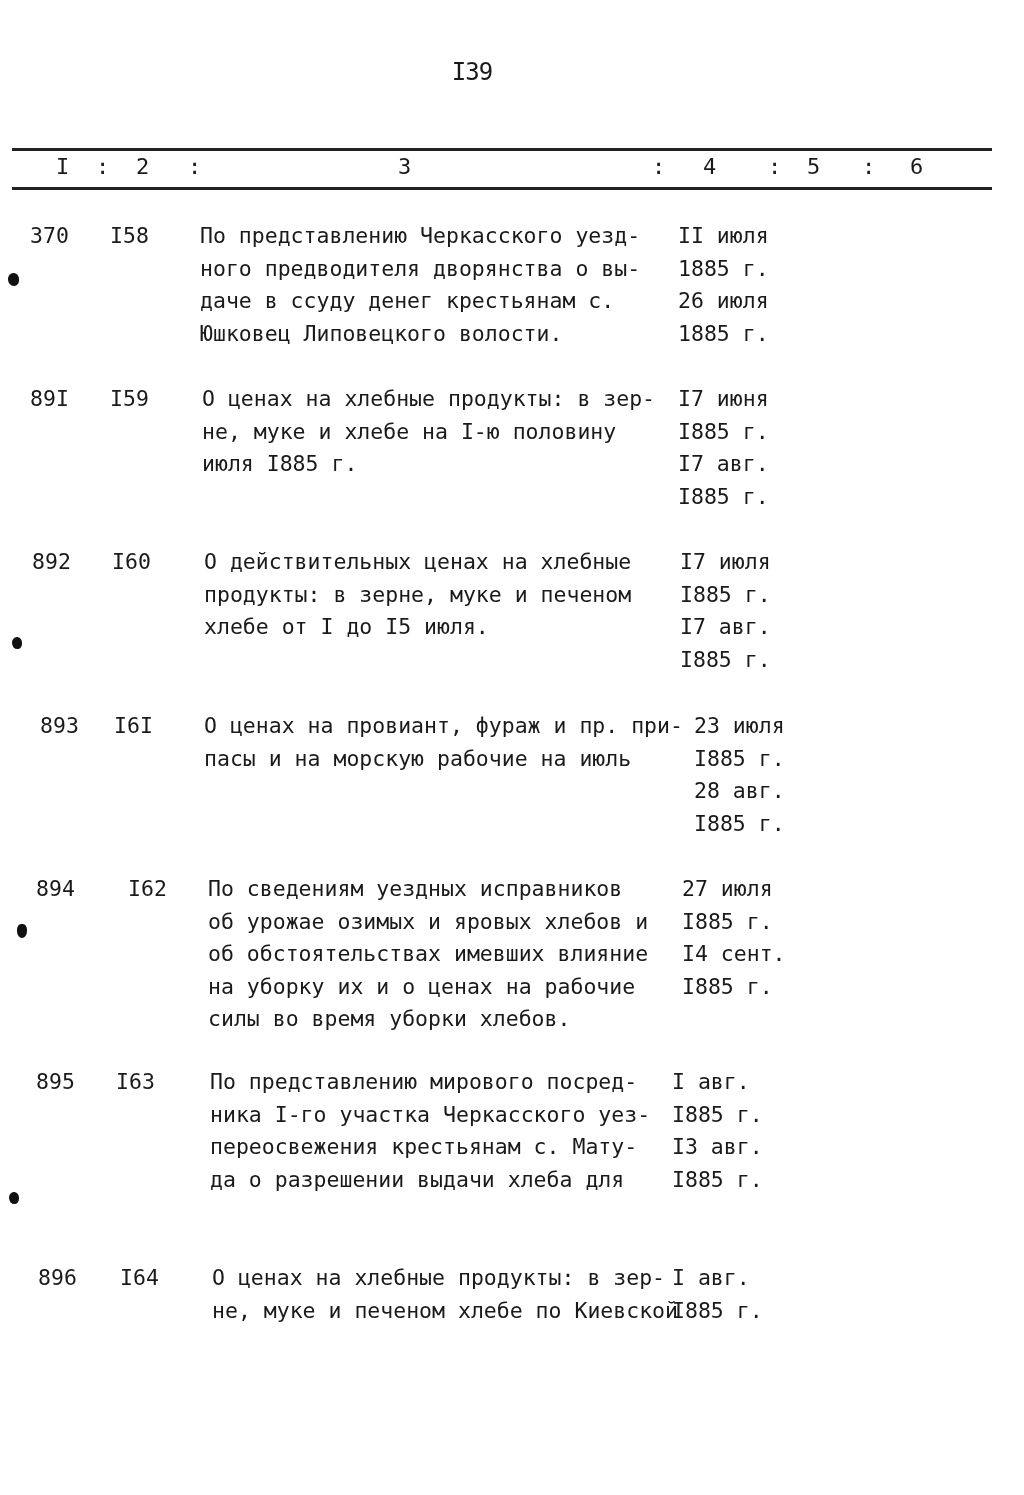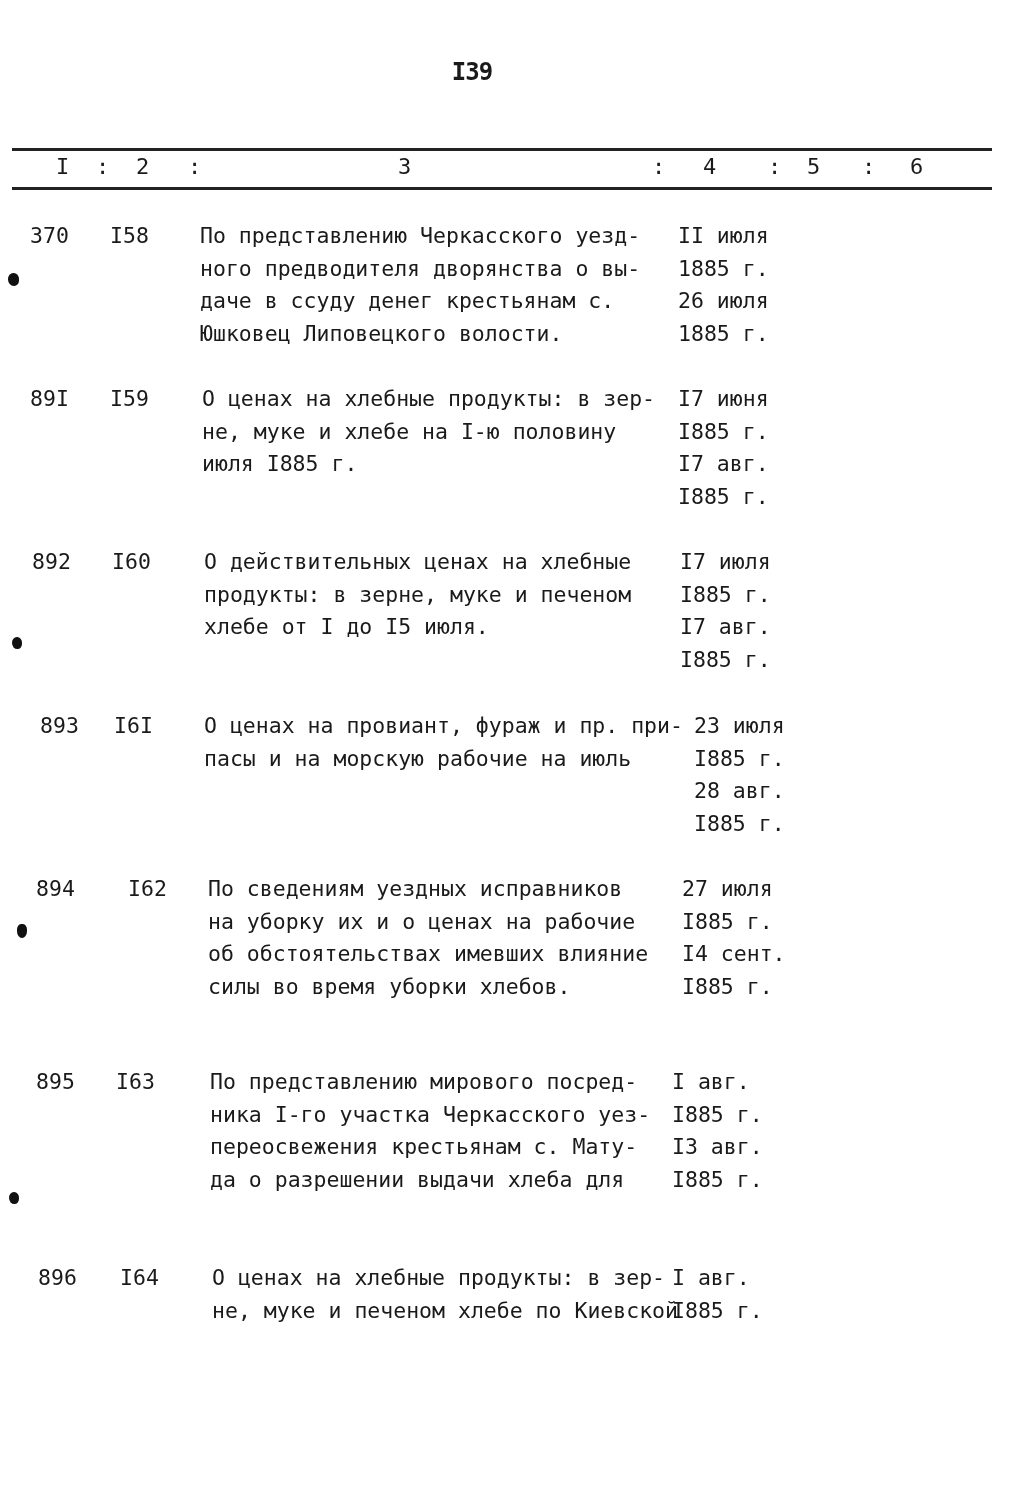--- a/index.html
+++ b/index.html
@@ -6,21 +6,21 @@
     body {
       width: 1024px; height: 1495px;
       background: #ffffff;
       position: relative;
       overflow: hidden;
       font-family: "DejaVu Sans Mono", "Liberation Mono", monospace;
       color: #1a1a1a;
     }
     .page-number {
       position: absolute; top: 58px; left: 0; width: 944px;
-      text-align: center; font-size: 24px; letter-spacing: -1px; font-weight: bold;
+      text-align: center; font-size: 24px; letter-spacing: -1px;
     }
     .rule {
       position: absolute; left: 12px; width: 980px; height: 3px;
       background: #222;
     }
     .rule.top { top: 148px; }
     .rule.bottom { top: 187px; }
     .header {
       position: absolute; top: 154px; left: 0; width: 1024px; height: 30px;
       font-size: 22px;
@@ -119,22 +119,23 @@
     <div>28 авг.</div>
     <div>I885 г.</div>
   </div>
 </div>
 
 <div class="entry" style="top:873px">
   <span class="num" style="left:36px">894</span>
   <span class="num" style="left:128px">I62</span>
   <div class="desc" style="left:208px">
     <div>По сведениям уездных исправников</div>
+    <div>об урожае озимых и яровых хлебов и</div>
+    <div>об обстоятельствах имевших влияние</div>
     <div>на уборку их и о ценах на рабочие</div>
-    <div>об обстоятельствах имевших влияние</div>
     <div>силы во время уборки хлебов.</div>
   </div>
   <div class="dates" style="left:682px">
     <div>27 июля</div>
     <div>I885 г.</div>
     <div>I4 сент.</div>
     <div>I885 г.</div>
   </div>
 </div>
 

